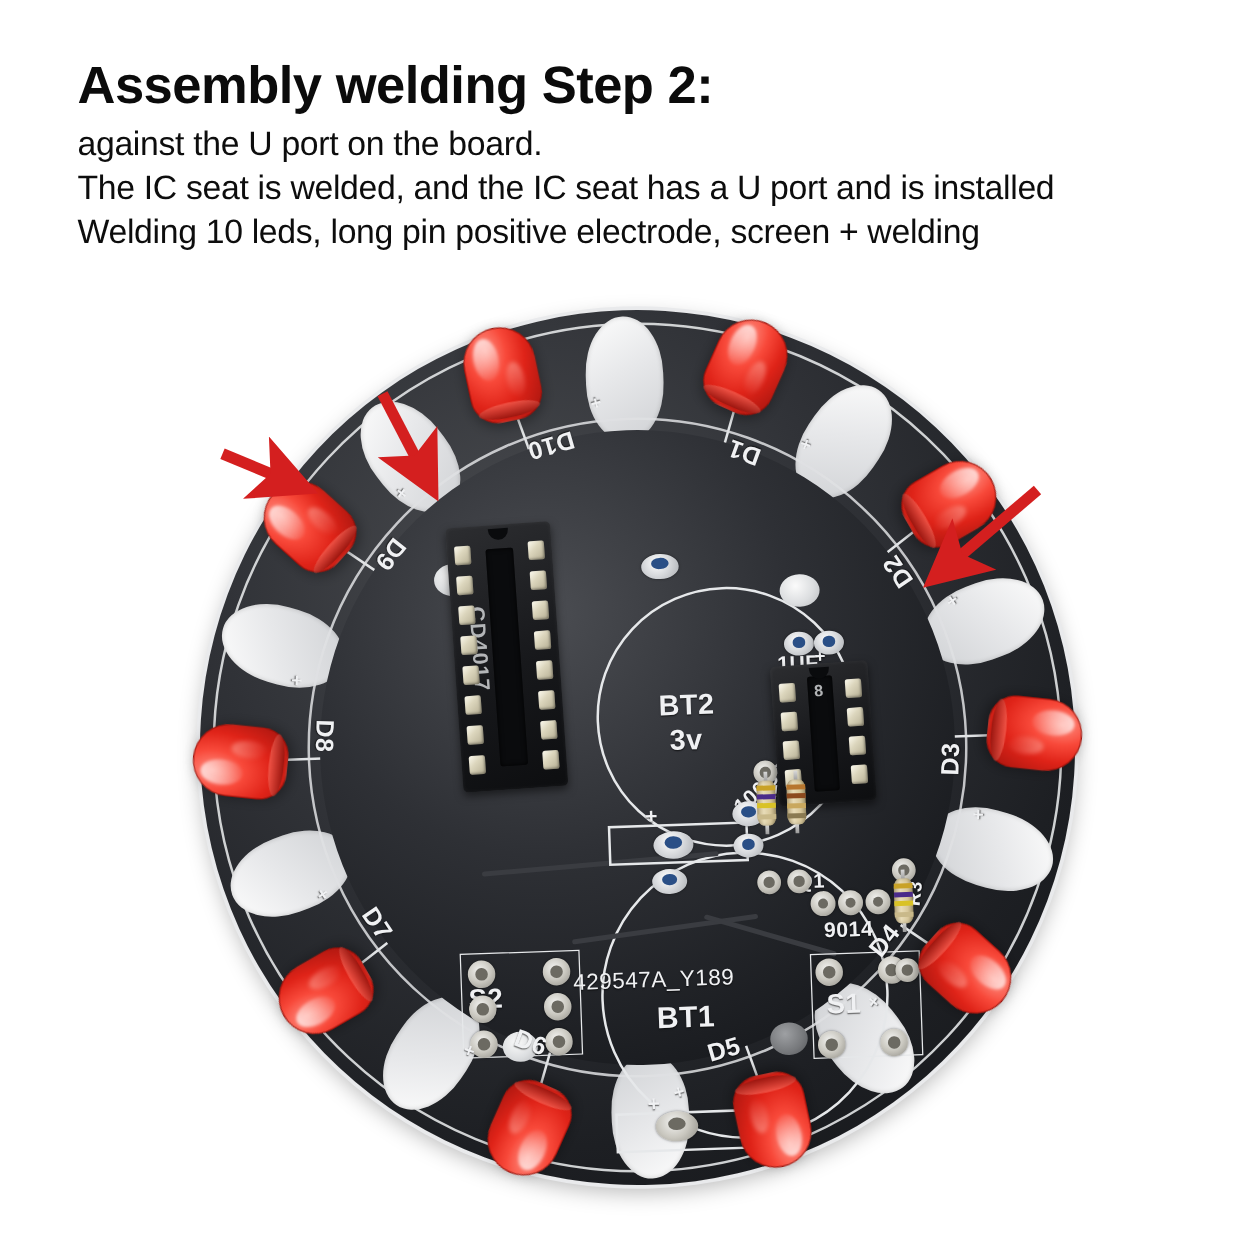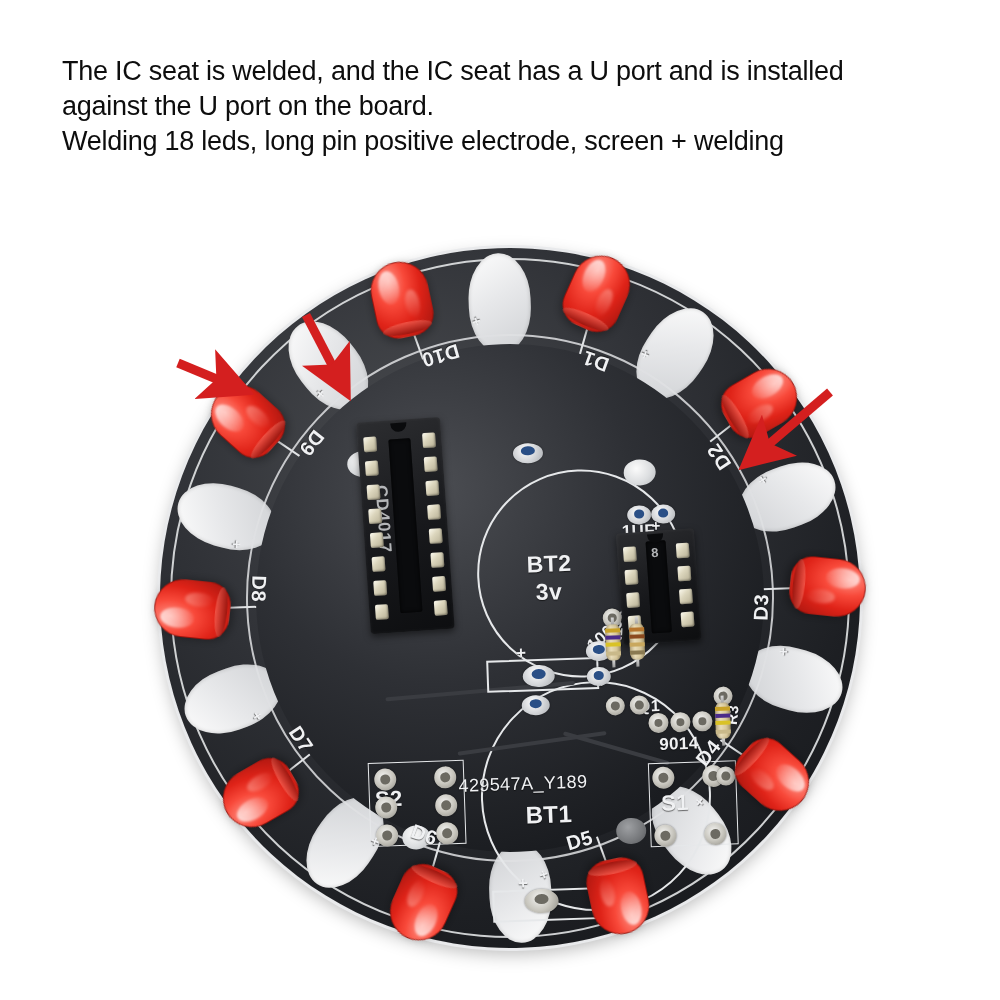--- a/index.html
+++ b/index.html
@@ -195,24 +195,25 @@
 
   
   .arrow-svg { position: absolute; left: 0; top: 0; width: 1000px; height: 770px; pointer-events: none; }
 </style>
 </head>
 <body>
 
 <div id="page">
 
   <div class="text-block">
+    <div class="title">Assembly welding Step 2:</div>
     <div class="body-lines">
+      <div class="body-line">against the U port on the board.</div>
       <div class="body-line">The IC seat is welded, and the IC seat has a U port and is installed</div>
-      <div class="body-line">against the U port on the board.</div>
-      <div class="body-line">Welding 18 leds, long pin positive electrode, screen + welding</div>
+      <div class="body-line">Welding 10 leds, long pin positive electrode, screen + welding</div>
     </div>
   </div>
 
   <div class="stage">
 
     <div class="board-wrap">
 
       <div class="ring-outer"></div>
       <div class="ring-line-1"></div>
 

